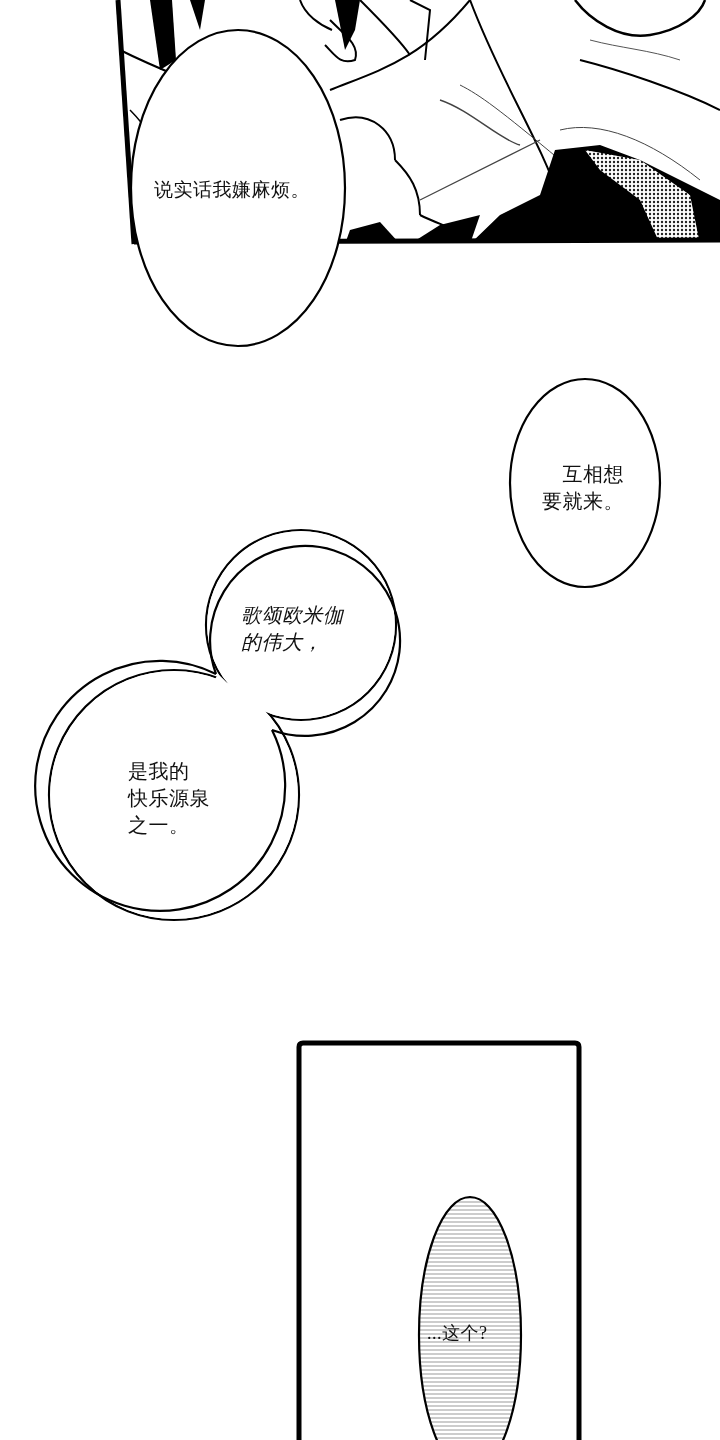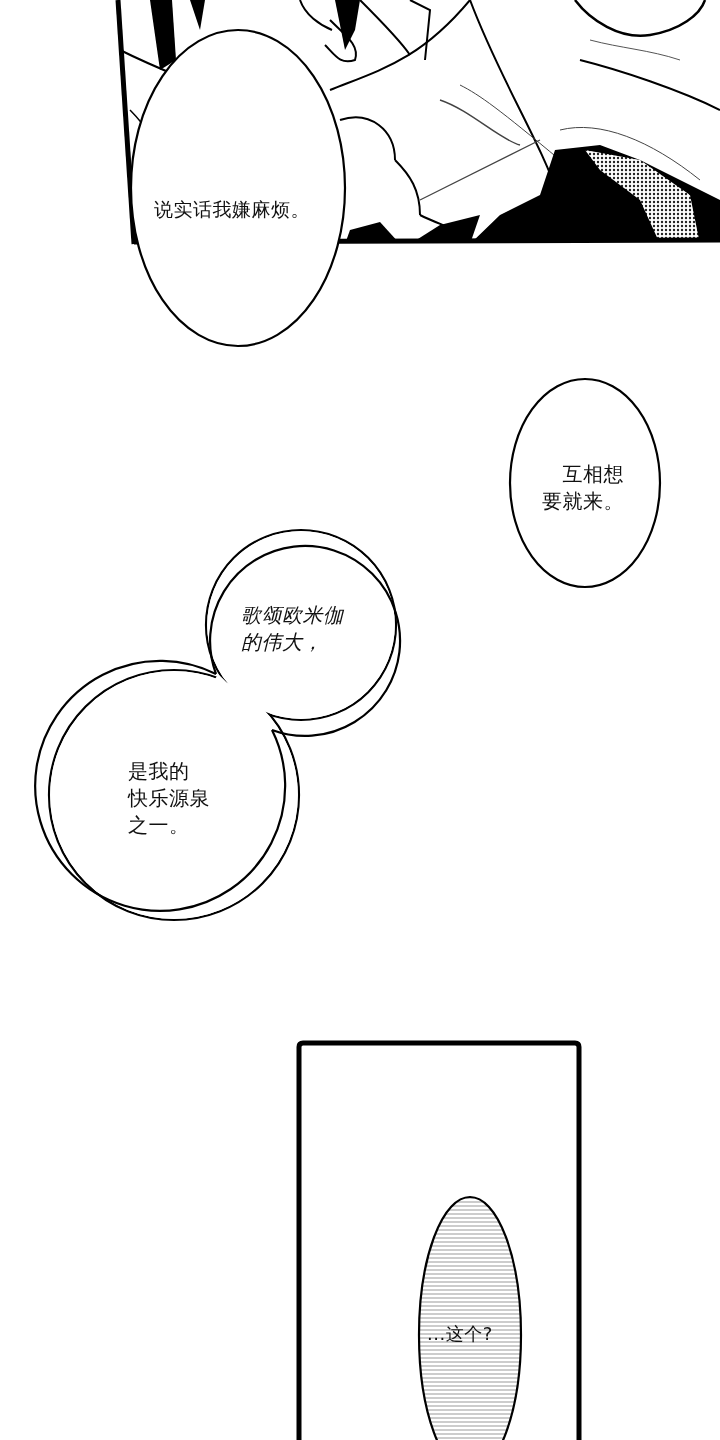--- a/index.html
+++ b/index.html
@@ -22,25 +22,25 @@
     }
     .bubble-text {
       position: absolute;
       font-size: 20px;
       line-height: 27px;
       font-weight: 500;
       color: #111;
       white-space: pre;
       letter-spacing: 0.5px;
     }
-    .t1 { left: 154px; top: 176px; font-size: 19px; margin-top: 20px; }
+    .t1 { left: 154px; top: 176px; font-size: 19px; }
     .t2 { left: 542px; top: 461px; text-align: right; }
     .t3 { left: 241px; top: 602px; font-style: italic; }
     .t4 { left: 128px; top: 758px; }
-    .t5 { left: 427px; top: 1320px; font-size: 18px; }
+    .t5 { left: 427px; top: 1320px; font-size: 18px; font-family: Liberation Serif, serif; }
   </style>
 </head>
 <body>
 
 <svg class="art" viewBox="0 0 720 1440" xmlns="http://www.w3.org/2000/svg">
   <defs>
     <pattern id="dots" width="4" height="4" patternUnits="userSpaceOnUse">
       <rect width="4" height="4" fill="#fff"></rect>
       <circle cx="2" cy="2" r="1.2" fill="#222"></circle>
     </pattern>

